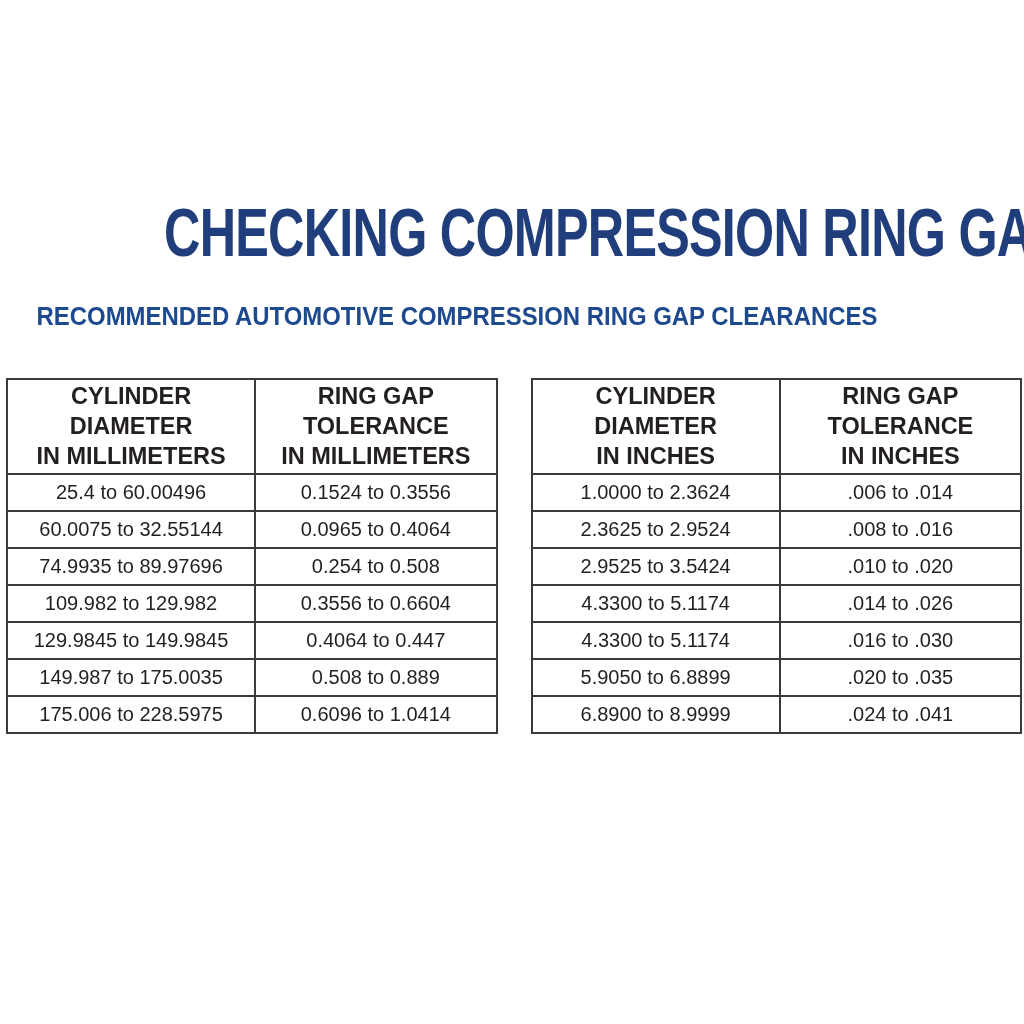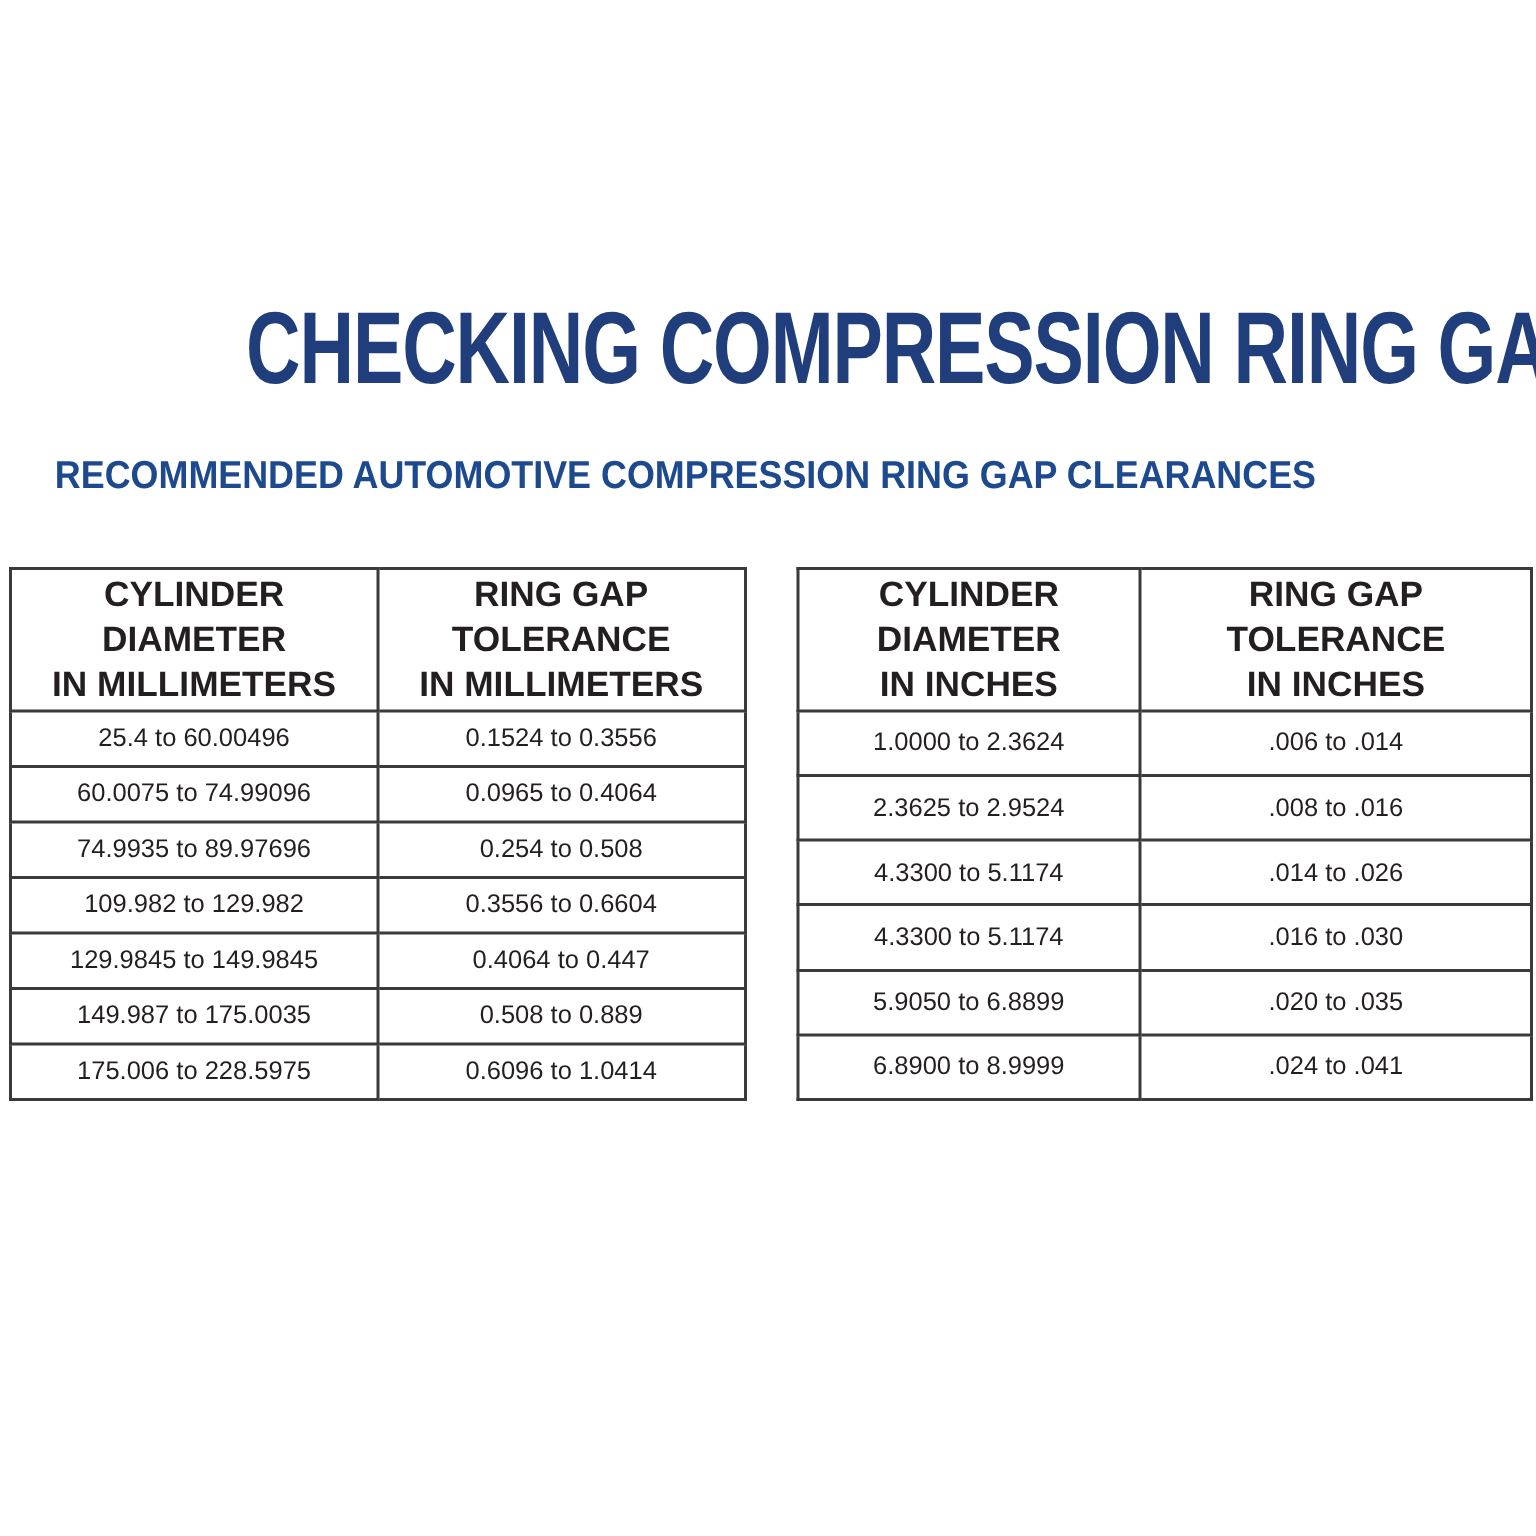--- a/index.html
+++ b/index.html
@@ -77,21 +77,21 @@
     overflow: hidden;
   }
   table.gap-table th {
     height: 95px;
     font-size: 23.5px;
     line-height: 30px;
     font-weight: 700;
   }
   table.gap-table td {
     height: 37px;
-    font-size: 17px;
+    font-size: 20px;
     font-weight: 400;
   }
 </style>
 </head>
 <body>
 
 <div class="page">
 
   <div class="title-wrap">
     <span class="page-title">CHECKING COMPRESSION RING GAPS</span>
@@ -108,21 +108,21 @@
             <th>CYLINDER<br>DIAMETER<br>IN MILLIMETERS</th>
             <th>RING GAP<br>TOLERANCE<br>IN MILLIMETERS</th>
           </tr>
         </thead>
         <tbody>
           <tr>
             <td>25.4 to 60.00496</td>
             <td>0.1524 to 0.3556</td>
           </tr>
           <tr>
-            <td>60.0075 to 74.99096</td>
+            <td>60.0075 to 32.55144</td>
             <td>0.0965 to 0.4064</td>
           </tr>
           <tr>
             <td>74.9935 to 89.97696</td>
             <td>0.254 to 0.508</td>
           </tr>
           <tr>
             <td>109.982 to 129.982</td>
             <td>0.3556 to 0.6604</td>
           </tr>
@@ -150,20 +150,24 @@
         <tbody>
           <tr>
             <td>1.0000 to 2.3624</td>
             <td>.006 to .014</td>
           </tr>
           <tr>
             <td>2.3625 to 2.9524</td>
             <td>.008 to .016</td>
           </tr>
           <tr>
+            <td>2.9525 to 3.5424</td>
+            <td>.010 to .020</td>
+          </tr>
+          <tr>
             <td>4.3300 to 5.1174</td>
             <td>.014 to .026</td>
           </tr>
           <tr>
             <td>4.3300 to 5.1174</td>
             <td>.016 to .030</td>
           </tr>
           <tr>
             <td>5.9050 to 6.8899</td>
             <td>.020 to .035</td>

